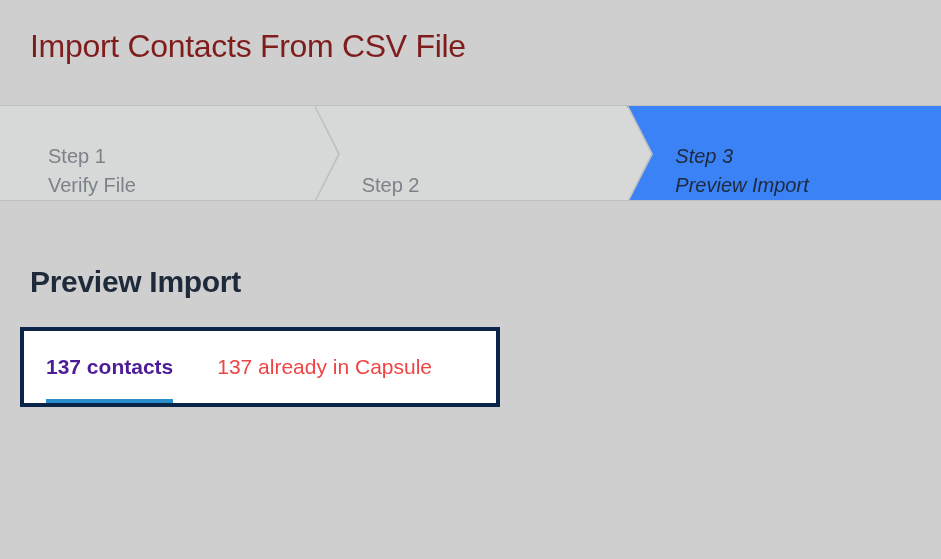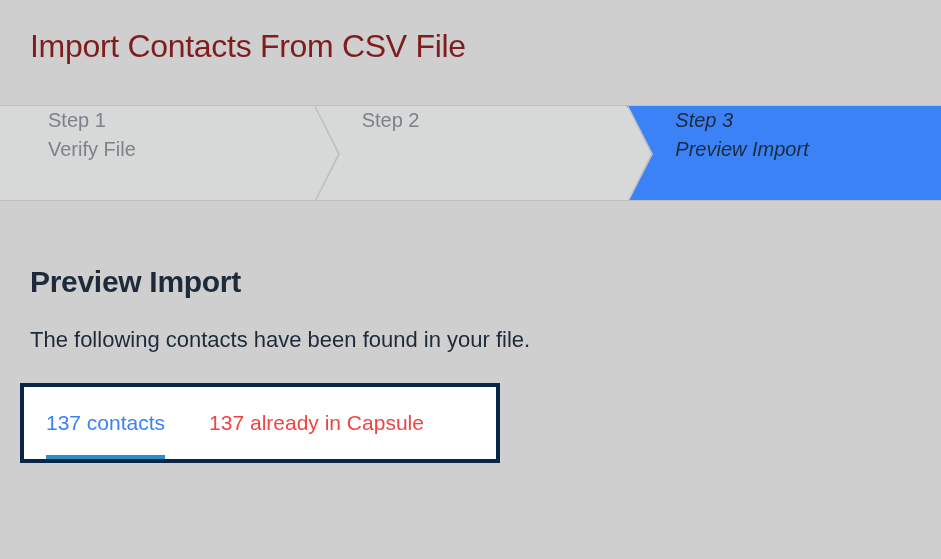--- a/index.html
+++ b/index.html
@@ -28,21 +28,21 @@
     height: 96px;
     background: #d7d8d8;
     border-top: 1px solid #bfbfbf;
     border-bottom: 1px solid #bfbfbf;
   }
   .step {
     position: relative;
     flex: 1;
     display: flex;
     flex-direction: column;
-    justify-content: flex-start;
+    justify-content: flex-end;
     padding-left: 48px;
     font-size: 20px;
     line-height: 1.45;
   }
   .step .num { color: #7c8289; font-weight: 400; }
   .step .label { color: #7c8289; font-weight: 400; }
   .step.active {
     background: #3b82f6;
     font-style: italic;
   }
@@ -113,22 +113,22 @@
   .tab {
     height: 100%;
     display: flex;
     align-items: center;
     padding: 0 22px;
     font-size: 21px;
     font-weight: 500;
     position: relative;
   }
   .tab.active {
-    color: #3b82f6;
-    font-weight: 400;
+    color: #4c1d95;
+    font-weight: 700;
   }
   .tab.active::after {
     content: "";
     position: absolute;
     left: 22px;
     right: 22px;
     bottom: 0px;
     height: 4px;
     background: #2a8ecb;
   }
@@ -151,19 +151,18 @@
     <span class="num">Step 2</span>
   </div>
   <div class="step active">
     <span class="num">Step 3</span>
     <span class="label">Preview Import</span>
   </div>
 </div>
 
 <div class="content">
   <div class="section-heading">Preview Import</div>
-  <div class="section-sub">The following contacts have been found in your file.</div>
 
   <div class="tab-box">
     <div class="tab active">137 contacts</div>
     <div class="tab inactive">137 already in Capsule</div>
   </div>
 </div>
 
 </body></html>

